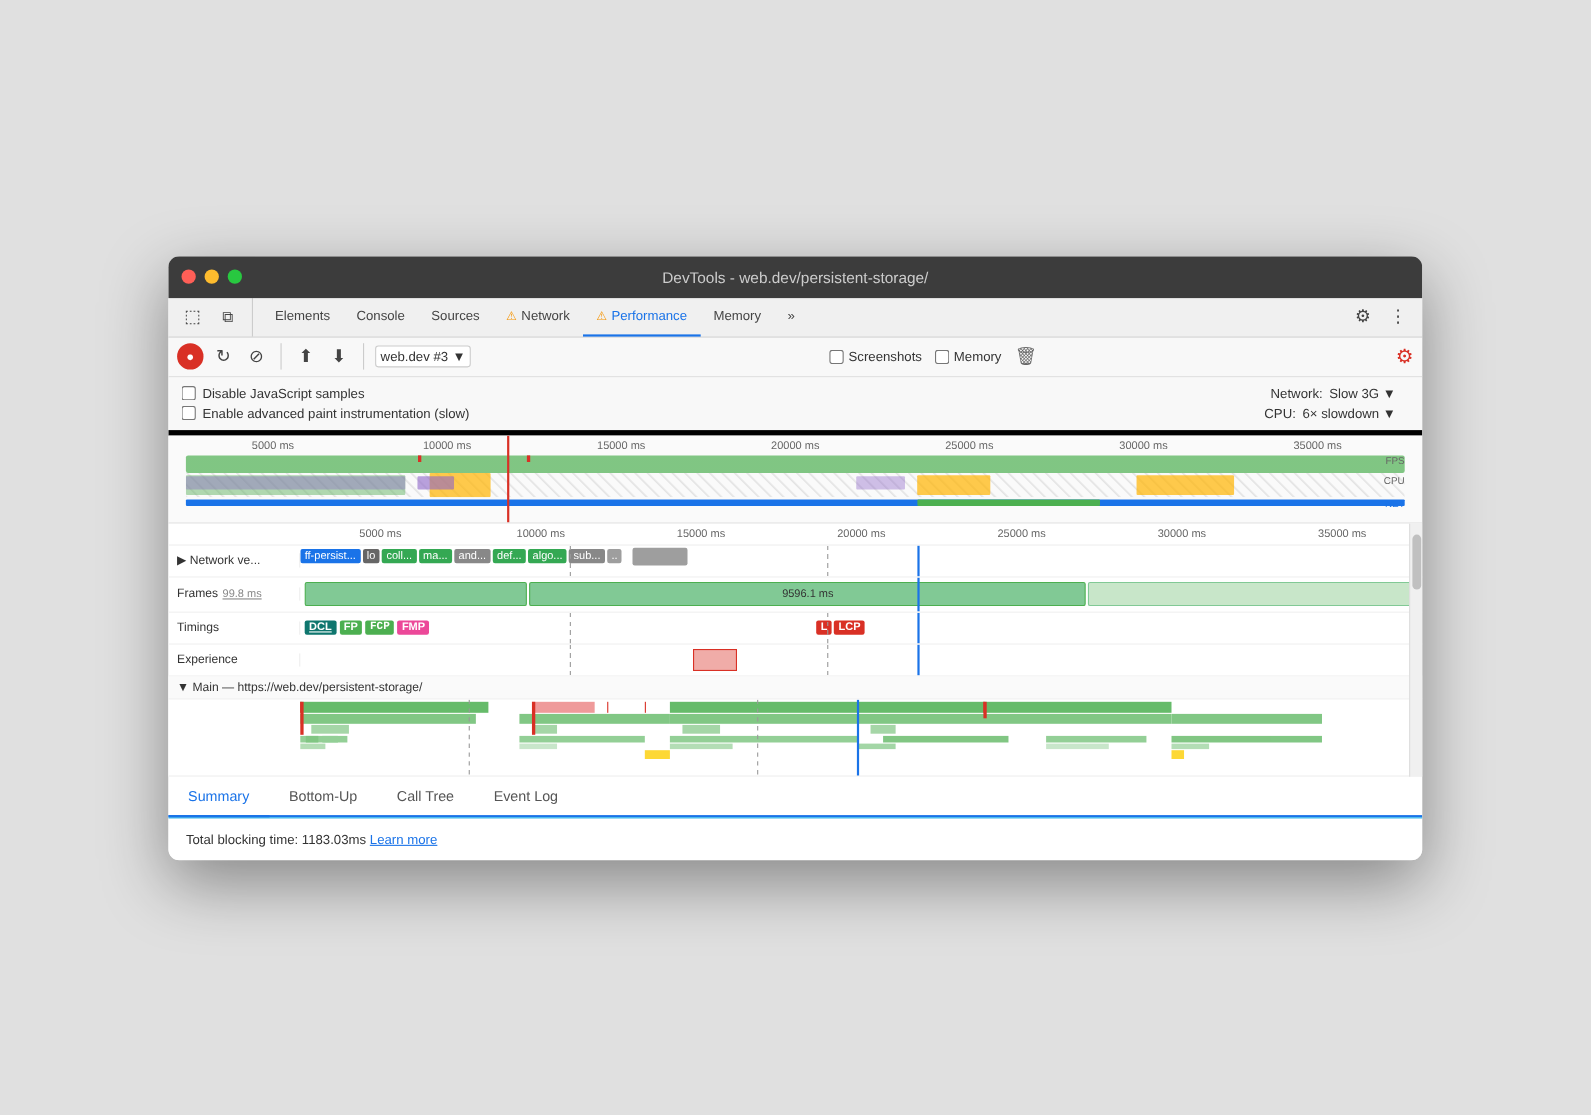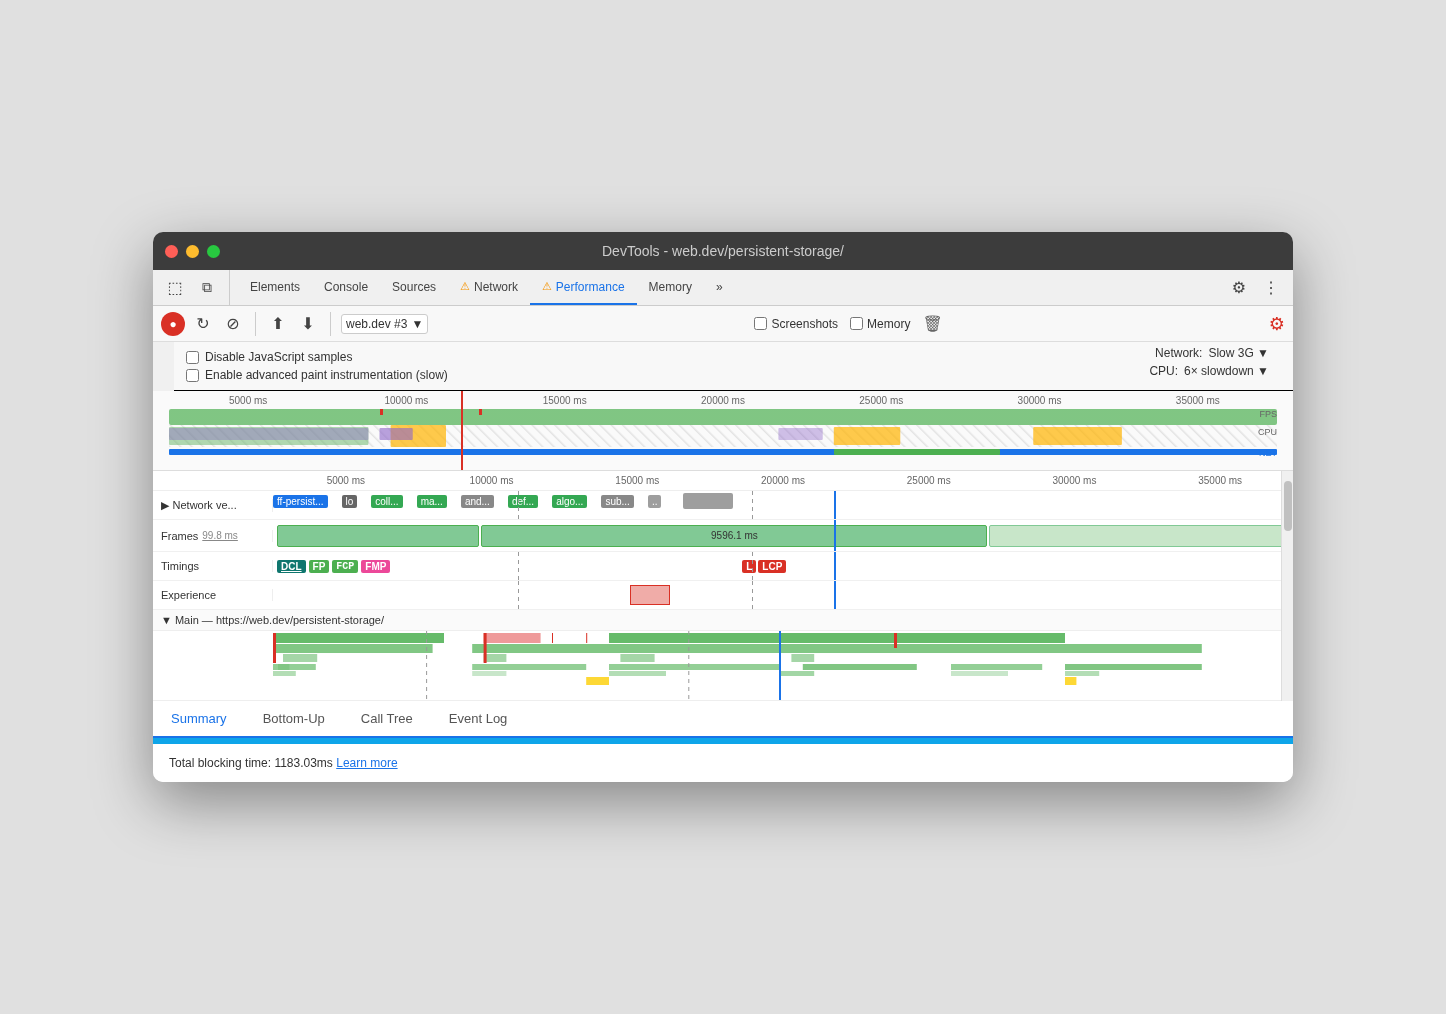--- a/index.html
+++ b/index.html
@@ -143,26 +143,25 @@
     .checkbox-label {
       display: flex;
       align-items: center;
       gap: 4px;
       font-size: 12px;
       color: #333;
       cursor: pointer;
     }
     .settings-area {
       background: #f8f8f8;
-      border-bottom: 1px solid #000000;
+      border-bottom: 5px solid #000000;
       padding: 4px 12px;
       display: flex;
-      align-items: flex-start;
+      align-items: center;
       gap: 20px;
-      margin-left: 21px;
     }
     .settings-row {
       display: flex;
       flex-direction: column;
       gap: 4px;
       padding: 4px 0;
     }
     .network-cpu-settings {
       margin-left: auto;
       display: flex;
@@ -255,21 +254,21 @@
     .detail-row-content {
       flex: 1;
       position: relative;
       height: 100%;
       min-height: 28px;
       overflow: hidden;
     }
     .network-tags {
       display: flex;
       align-items: center;
-      gap: 14px;
+      gap: 2px;
       padding: 2px 0;
       flex-wrap: nowrap;
       overflow: hidden;
     }
     .net-tag {
       font-size: 10px;
       padding: 1px 4px;
       border-radius: 2px;
       white-space: nowrap;
       color: white;
@@ -341,21 +340,21 @@
     .bottom-tab.active {
       color: #1a73e8;
       border-bottom: 2px solid #1a73e8;
       font-weight: 500;
     }
     .bottom-panel {
       background: white;
       padding: 12px 16px;
       font-size: 12px;
       color: #333;
-      border-top: 6px solid #0ea5e9;
+      border-top: 1px solid #0ea5e9;
     }
     .learn-more {
       color: #1a73e8;
       text-decoration: underline;
       cursor: pointer;
     }
     .timeline-wrapper {
       position: relative;
     }
     .vertical-scrollbar {

